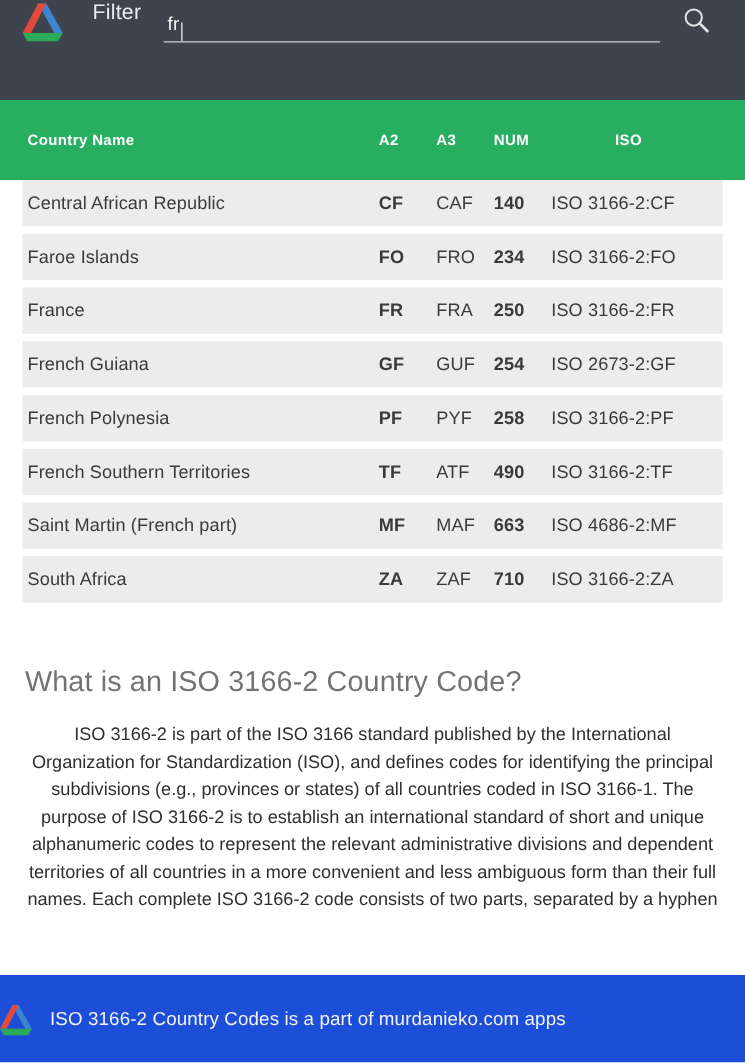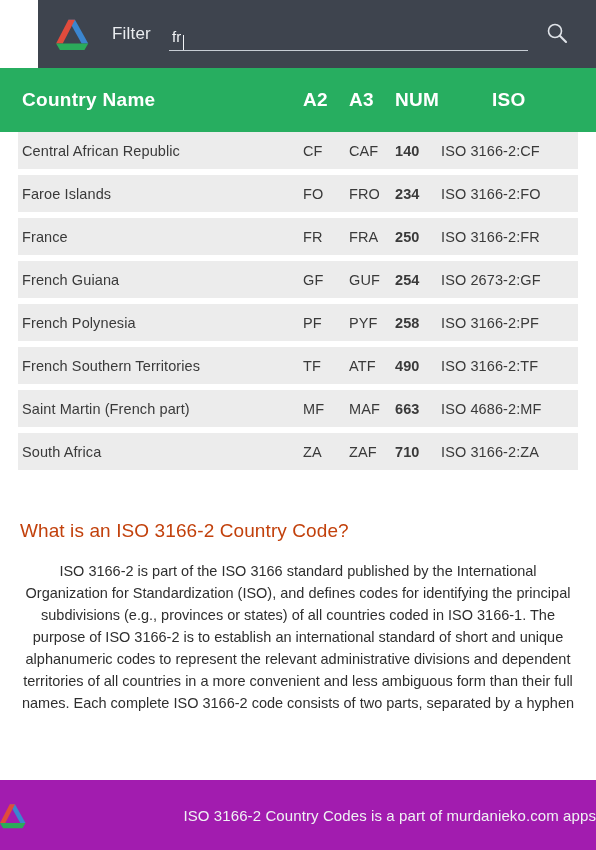--- a/index.html
+++ b/index.html
@@ -12,27 +12,26 @@
     width: 596px;
     height: 850px;
     background: #ffffff;
     font-family: "Liberation Sans", sans-serif;
     overflow: hidden;
     position: relative;
   }
 
   
   .topbar {
-    height: 68px;
+    height: 80px;
     background: #3e444e;
     display: flex;
-    align-items: center;
+    align-items: flex-start;
     padding: 0 16px 0 18px;
     position: relative;
-    margin-left: 38px;
   }
   .logo {
     width: 38px;
     height: 34px;
     flex: 0 0 38px;
     display: block;
   }
   .filter-label {
     color: #e9ecef;
     font-size: 17px;
@@ -83,21 +82,21 @@
     background: #27ae60;
     position: relative;
   }
   .table-head .cell {
     position: absolute;
     top: 0;
     height: 64px;
     display: flex;
     align-items: center;
     color: #ffffff;
-    font-size: 19px;
+    font-size: 12px;
     font-weight: bold;
     letter-spacing: .3px;
     white-space: nowrap;
   }
   .c-name  { left: 22px; }
   .c-a2    { left: 303px; }
   .c-a3    { left: 349px; }
   .c-num   { left: 395px; font-weight: bold; }
   .c-iso-h { left: 492px; }
   .c-iso   { left: 441px; }
@@ -118,55 +117,55 @@
     top: 0;
     height: 37px;
     display: flex;
     align-items: center;
     color: #3a3a3a;
     font-size: 14.5px;
     white-space: nowrap;
     letter-spacing: .1px;
   }
   .row .c-name  { left: 4px; }
-  .row .c-a2    { left: 285px; }
+  .row .c-a2    { left: 285px; font-weight: bold; }
   .row .c-a3    { left: 331px; }
   .row .c-num   { left: 377px; }
   .row .c-iso   { left: 423px; }
 
   
   .article {
     padding: 44px 20px 0 20px;
   }
   .article h2 {
     margin: 0 0 18px 0;
-    font-size: 19px;
+    font-size: 23px;
     font-weight: normal;
-    color: #c2410c;
+    color: #737373;
     letter-spacing: .1px;
   }
   .article p {
     margin: 0;
     font-size: 14.5px;
     line-height: 22px;
     color: #2f2f2f;
     text-align: center;
   }
 
   
   .footer {
     position: absolute;
     left: 0;
     bottom: 0;
     width: 596px;
     height: 70px;
-    background: #a21caf;
-    display: flex;
-    align-items: center;
-    justify-content: space-between;
+    background: #1d4ed8;
+    display: flex;
+    align-items: center;
+    justify-content: flex-start;
   }
   .footer .logo {
     width: 30px;
     height: 27px;
     flex: 0 0 30px;
   }
   .footer-text {
     color: #f0f2f4;
     font-size: 15px;
     margin-left: 10px;

